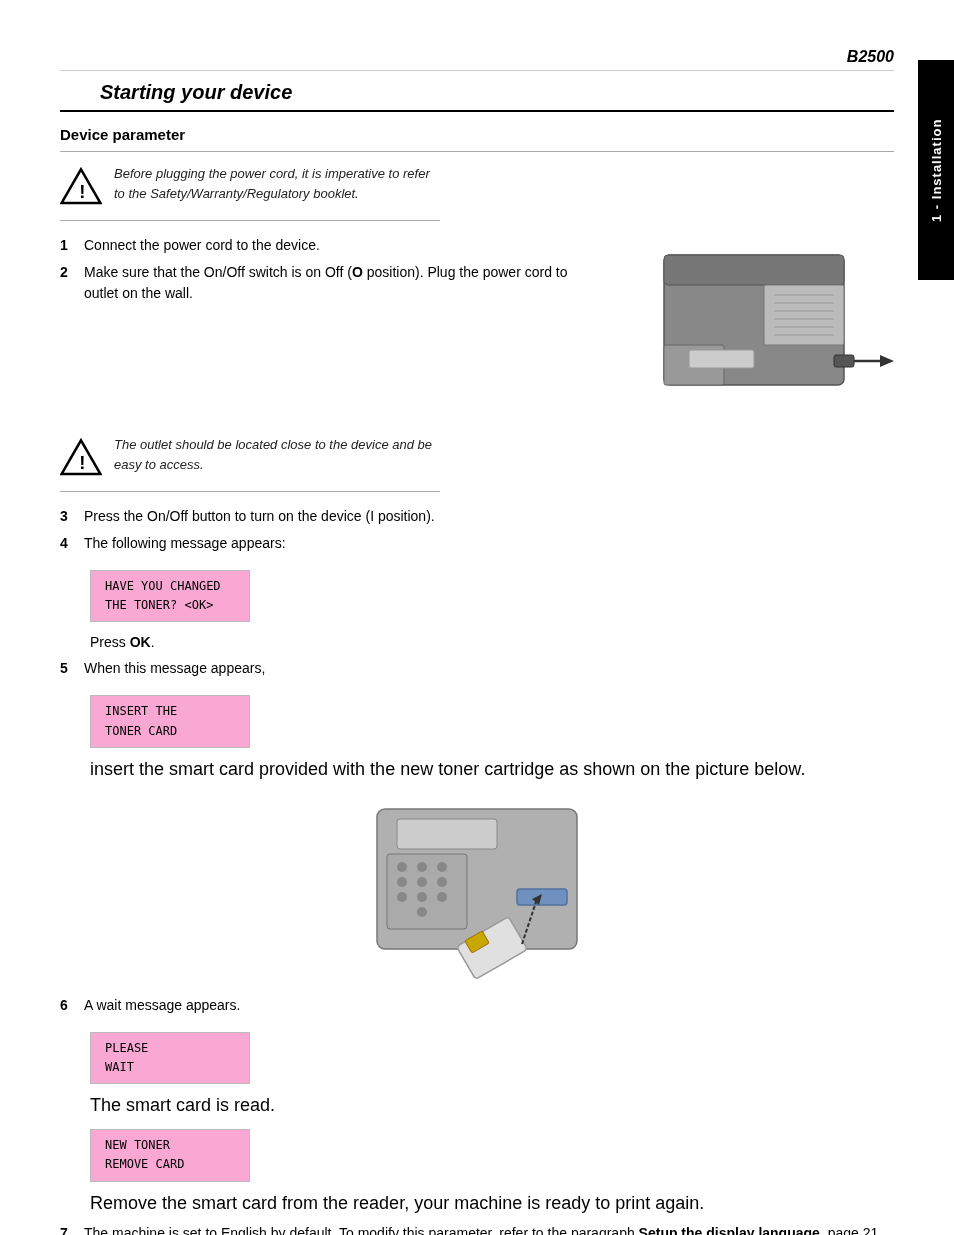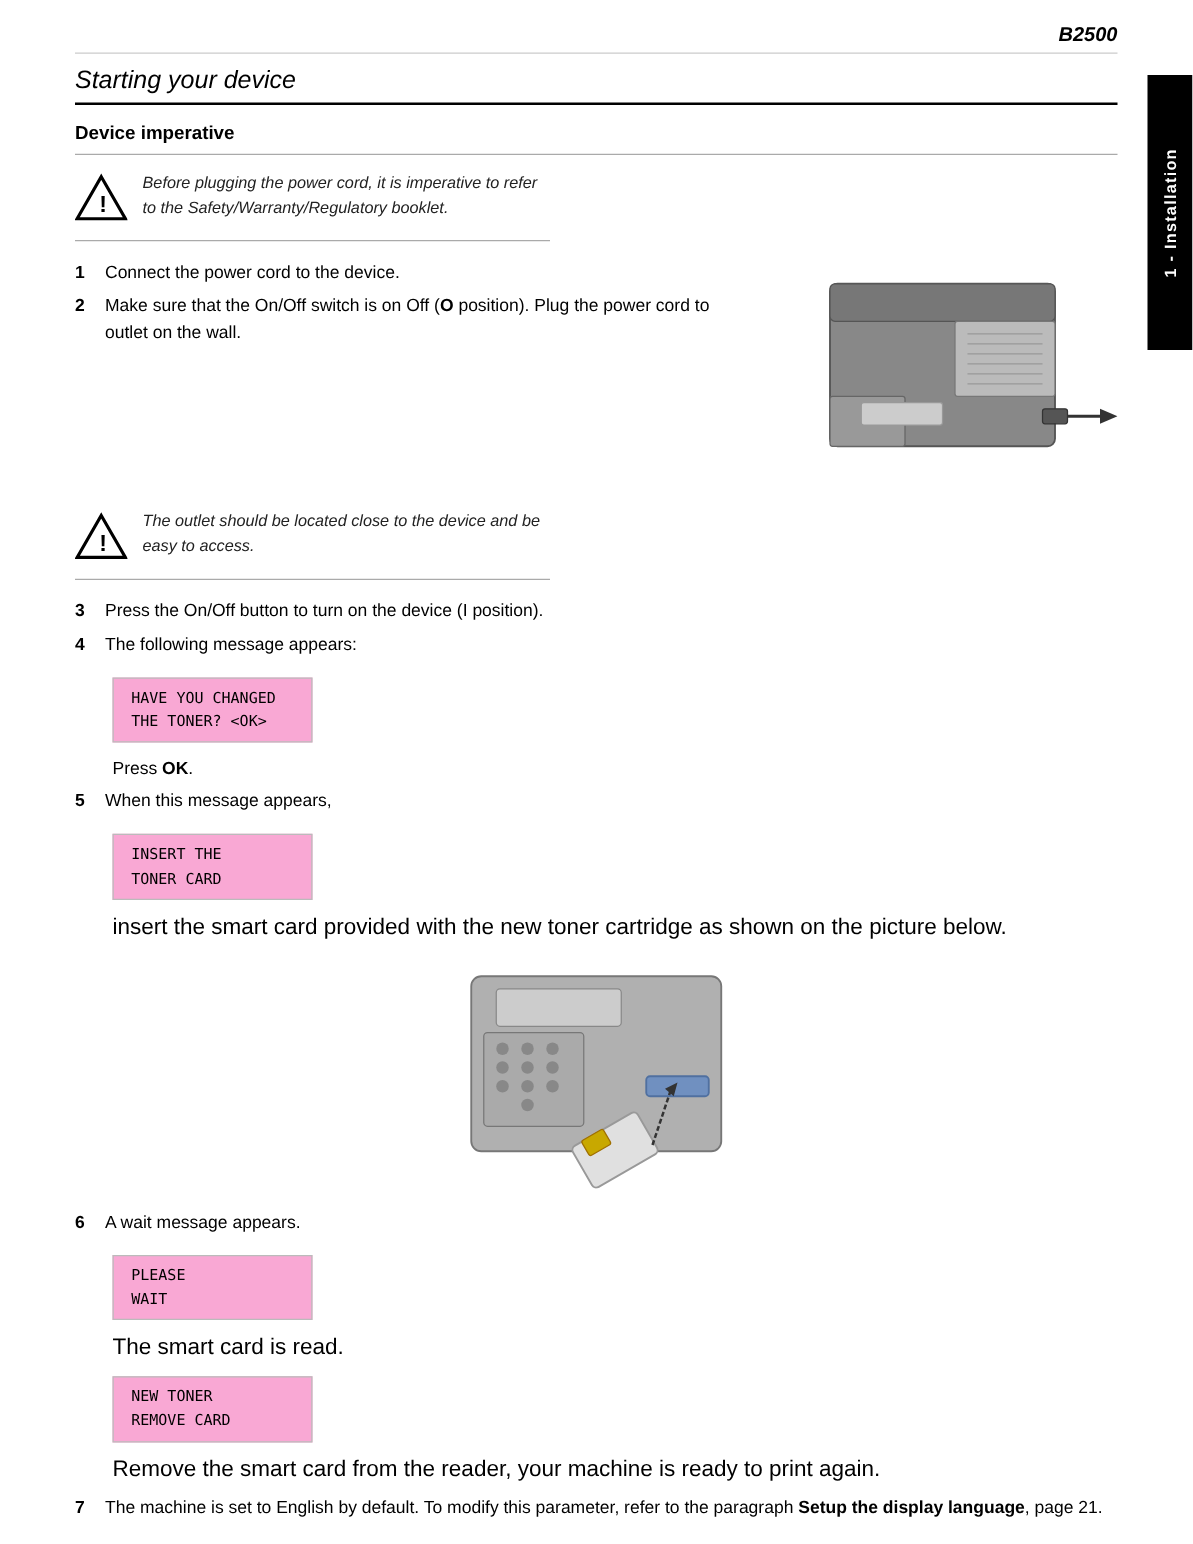--- a/index.html
+++ b/index.html
@@ -42,34 +42,36 @@
       justify-content: center;
     }
 
     
     .page-header {
       display: flex;
       justify-content: flex-end;
       padding-bottom: 4px;
       border-bottom: 1px solid #ccc;
       margin-bottom: 10px;
+      margin-top: 28px;
     }
 
     .page-model {
       font-style: italic;
       font-weight: bold;
       font-size: 16px;
     }
 
     
     .section-title {
       font-style: italic;
-      font-weight: normal;
+      font-weight: bold;
       font-size: 20px;
       margin-bottom: 6px;
+      margin-left: 40px;
     }
 
     .section-divider {
       border: none;
       border-top: 2px solid #000;
       margin-bottom: 14px;
     }
 
     
     .subsection-title {
@@ -218,21 +220,21 @@
   
   <div class="page-header">
     <span class="page-model">B2500</span>
   </div>
 
   
   <div class="section-title">Starting your device</div>
   <hr class="section-divider">
 
   
-  <div class="subsection-title">Device imperative</div>
+  <div class="subsection-title">Device parameter</div>
   <hr class="subsection-divider">
 
   
   <div class="warning-box">
     <div class="warning-icon">
       <svg viewBox="0 0 50 50" xmlns="http://www.w3.org/2000/svg">
         <polygon points="25,4 48,44 2,44" fill="none" stroke="#000" stroke-width="3"></polygon>
         <text x="23" y="38" font-size="22" font-weight="bold" fill="#000">!</text>
       </svg>
     </div>

